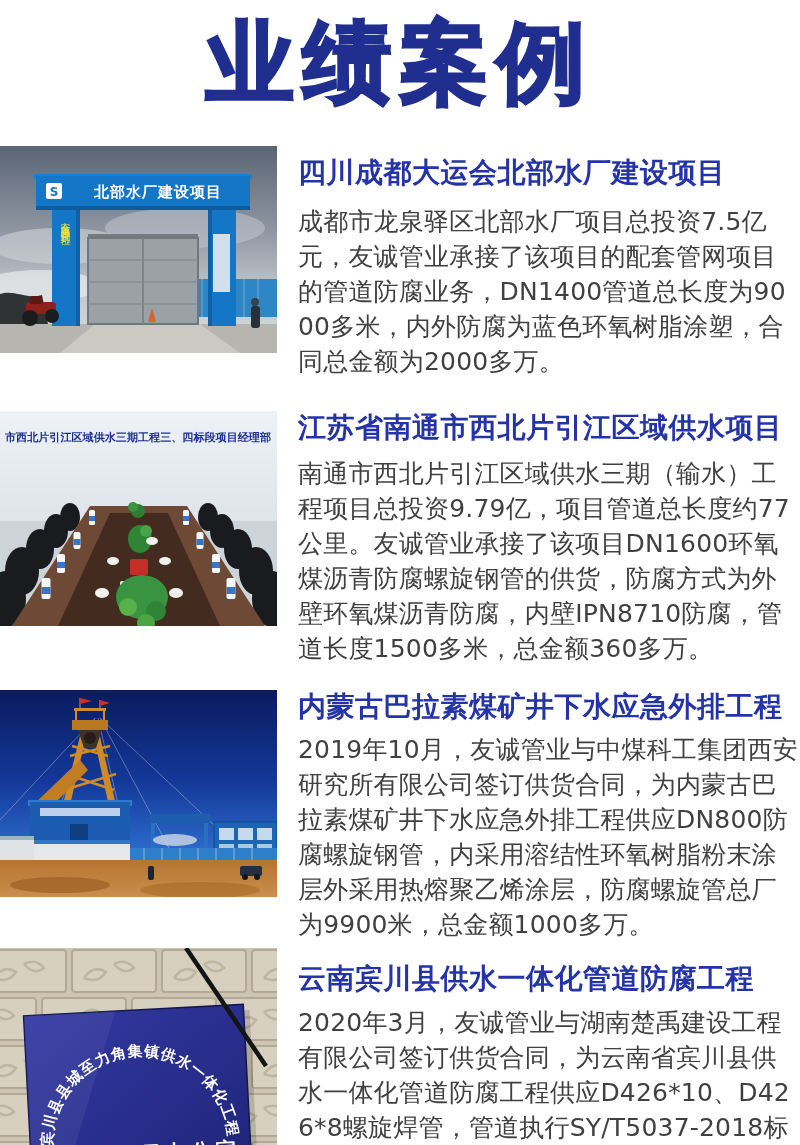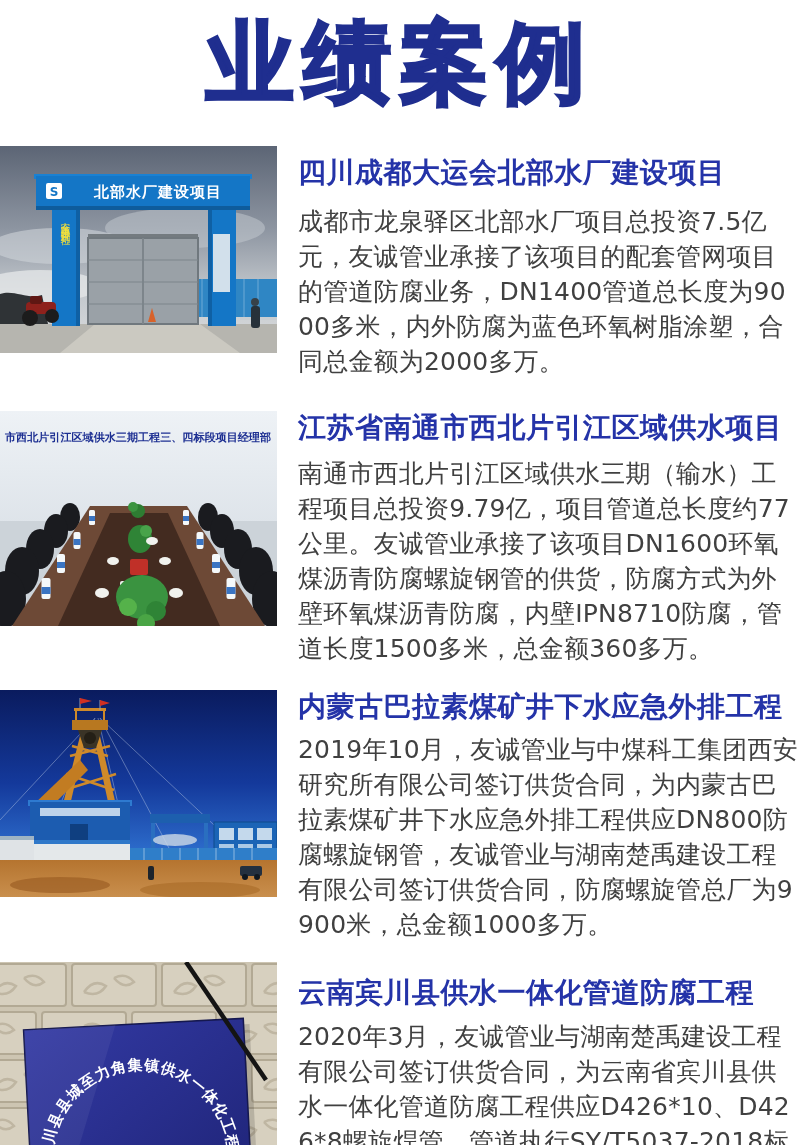--- a/index.html
+++ b/index.html
@@ -10,21 +10,21 @@
     font-size:88px;line-height:1.3;font-weight:900;color:#1f2e8f;
     letter-spacing:9px;-webkit-text-stroke:3px #1f2e8f;
   }
   .case{display:flex;align-items:flex-start;}
   .case .photo{flex:0 0 auto;font-size:0;line-height:0;}
   .case .text{margin-left:21px;width:500px;}
   .case h2{margin:0 0 14px;font-size:28px;font-weight:bold;color:#2433a8;letter-spacing:0.5px;line-height:1.2;}
   .case p{margin:0;font-size:25px;line-height:35px;color:#404040;letter-spacing:0.2px;word-break:break-all;}
   .c1{margin-bottom:32px;} .c1 .text{padding-top:10px;}
   .c2{margin-bottom:24px;margin-top:16px;} .c2 h2{margin-bottom:12px;}
-  .c3{margin-bottom:20px;} .c3 h2{margin-bottom:8px;}
+  .c3{margin-bottom:6px;} .c3 h2{margin-bottom:8px;}
   .c4{margin-bottom:0;}   .c4 .text{padding-top:14px;} .c4 h2{margin-bottom:10px;}
 </style>
 </head>
 <body>
 
 <div class="page">
 
   <h1 class="main-title">业绩案例</h1>
 
   <section class="case c1">
@@ -263,21 +263,21 @@
         <g>
           <rect x="240" y="176" width="22" height="10" rx="2" fill="#23303f"></rect>
           <circle cx="245" cy="187" r="3" fill="#101820"></circle>
             <circle cx="257" cy="187" r="3" fill="#101820"></circle>
         </g>
         <rect x="148" y="176" width="6" height="14" rx="2" fill="#1d242c"></rect>
       </svg>
     </div>
     <div class="text">
       <h2>内蒙古巴拉素煤矿井下水应急外排工程</h2>
-      <p>2019年10月，友诚管业与中煤科工集团西安研究所有限公司签订供货合同，为内蒙古巴拉素煤矿井下水应急外排工程供应DN800防腐螺旋钢管，友诚管业与湖南楚禹建设工程有限公司签订供货合同，防腐螺旋管总厂为9900米，总金额1000多万。</p>
+      <p>2019年10月，友诚管业与中煤科工集团西安研究所有限公司签订供货合同，为内蒙古巴拉素煤矿井下水应急外排工程供应DN800防腐螺旋钢管，内采用溶结性环氧树脂粉末涂层外采用热熔聚乙烯涂层，防腐螺旋管总厂为9900米，总金额1000多万。</p>
     </div>
   </section>
 
   <section class="case c4">
     <div class="photo">
       <svg width="277" height="280" viewBox="0 0 277 280">
         <defs>
           <linearGradient id="plq4" x1="0" y1="0" x2="1" y2="1">
             <stop offset="0" stop-color="#333aa4"></stop>
               <stop offset="1" stop-color="#1f2478"></stop>

